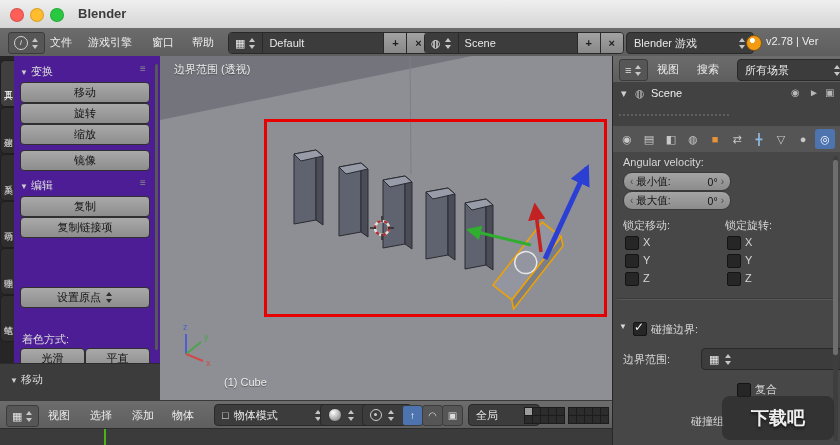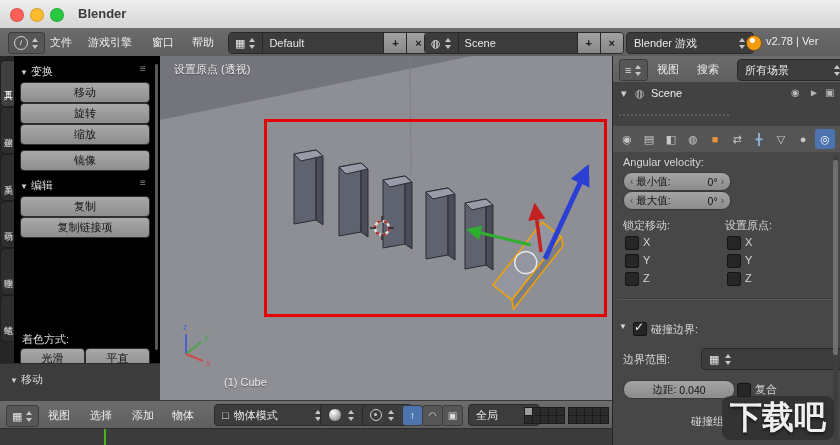--- a/index.html
+++ b/index.html
@@ -32,21 +32,21 @@
   .ud.dk::before{border-bottom-color:#2d2d2d;}
   .ud.dk::after{border-top-color:#2d2d2d;}
   .ci{width:12px;height:12px;border-radius:50%;border:1px solid #d2d2d2;color:#e2e2e2;font-size:8px;line-height:11px;text-align:center;display:inline-block;flex:none;font-style:italic;}
   .logo{position:absolute;top:7px;width:14px;height:14px;border-radius:50%;background:radial-gradient(circle at 38% 32%,#fff 0 18%,#f39c12 20% 100%);border:1px solid #8a5410;}
   
   .tabstrip{position:absolute;left:0;top:56px;width:14px;height:307px;background:#262626;}
   .vtab{position:absolute;left:0;width:14px;height:45px;background:#2e2e2e;border:1px solid #1f1f1f;border-right:none;border-radius:5px 0 0 5px;
         color:#c9c9c9;font-size:9px;writing-mode:vertical-rl;text-orientation:upright;display:flex;align-items:center;justify-content:center;}
   .vtab.active{background:#3f3f3f;color:#fff;}
   
-  .toolshelf{position:absolute;left:14px;top:56px;width:146px;height:307px;background:#000000;border-right:1px solid #2b2b2b;}
+  .toolshelf{position:absolute;left:14px;top:56px;width:146px;height:307px;background:#4c1d95;border-right:1px solid #2b2b2b;}
   .shead{position:absolute;color:#dcdcdc;}
   .tri{font-size:8px;margin-right:3px;color:#cdcdcd;}
   .grip{position:absolute;color:#8b8b8b;font-size:10px;}
   .tsbtn{position:absolute;left:6px;width:128px;height:19px;background:linear-gradient(#a9a9a9,#8d8d8d);border:1px solid #2f2f2f;border-radius:4px;
          color:#121212;text-align:center;line-height:17px;display:flex;align-items:center;justify-content:center;gap:4px;}
   .redopanel{position:absolute;left:0;top:363px;width:160px;height:37px;background:#3c3c3c;border-top:1px solid #2c2c2c;border-right:1px solid #2b2b2b;}
   .tscroll{position:absolute;left:141px;top:8px;width:3px;height:286px;background:#575757;border-radius:2px;}
   
   .viewport{position:absolute;left:160px;top:56px;width:452px;height:344px;background:#74747c;}
   .vplabel{position:absolute;color:#ececec;text-shadow:0 1px 1px rgba(0,0,0,.4);}
@@ -78,21 +78,21 @@
   .numpill .lab{flex:1;text-align:left;}
   .na{color:#4c4c4c;font-size:10px;flex:none;}
   .cb{position:absolute;width:12px;height:12px;background:#262626;border:1px solid #141414;border-radius:2px;}
   .cb .tick{position:absolute;left:0px;top:-3px;color:#fafafa;font-size:12px;}
   .sep{position:absolute;height:1px;background:#3b3b3b;border-bottom:1px solid #575757;}
   .pscroll{position:absolute;left:833px;top:156px;width:5px;height:285px;background:#3e3e3e;border-radius:2px;}
   .pthumb{position:absolute;left:833px;top:160px;width:5px;height:195px;background:#6e6e6e;border-radius:2px;}
   .vdiv{position:absolute;left:612px;top:56px;width:1px;height:389px;background:#262626;}
   
   .watermark{position:absolute;left:722px;top:396px;width:112px;height:44px;background:rgba(35,35,35,.55);border-radius:8px;
-             display:flex;align-items:center;justify-content:center;font-size:32px;font-weight:bold;color:rgba(255,255,255,.93);
+             display:flex;align-items:center;justify-content:center;font-size:18px;font-weight:bold;color:rgba(255,255,255,.93);
              text-shadow:0 2px 3px rgba(0,0,0,.6);z-index:90;}
 </style>
 </head>
 <body>
 
 <div class="app">
 
   <div class="titlebar">
     <span class="tl" style="left:10px;background:#ff5f57"></span>
     <span class="tl" style="left:30px;background:#febc2e"></span>
@@ -153,20 +153,24 @@
     <span class="grip" style="left:126px;top:7px">≡</span>
     <div class="tsbtn" style="top:26px">移动</div>
     <div class="tsbtn" style="top:47px">旋转</div>
     <div class="tsbtn" style="top:94px">镜像</div>
     <div class="tsbtn" style="top:68px">缩放</div>
 
     <div class="shead" style="left:6px;top:122px"><span class="tri">▼</span><span>编辑</span></div>
     <span class="grip" style="left:126px;top:121px">≡</span>
     <div class="tsbtn" style="top:140px">复制</div>
     <div class="tsbtn" style="top:161px">复制链接项</div>
+    <div class="tsbtn" style="top:231px">
+      <span>设置原点</span>
+        <span class="ud dk"></span>
+    </div>
 
     <div class="shead" style="left:8px;top:276px">着色方式:</div>
     <div class="tsbtn" style="left:6px;top:292px;width:63px">光滑</div>
     <div class="tsbtn" style="left:71px;top:292px;width:63px">平直</div>
     <div class="tscroll"></div>
   </div>
 
   <div class="redopanel">
     <div class="shead" style="left:10px;top:8px"><span class="tri">▼</span><span>移动</span></div>
   </div>
@@ -236,21 +240,21 @@
       <g stroke-width="2">
         <line x1="26" y1="298" x2="26" y2="278" class="axz"></line>
         <line x1="26" y1="298" x2="41" y2="286" class="axy"></line>
         <line x1="26" y1="298" x2="43" y2="305" class="axx"></line>
         <text x="23" y="274" class="axzt">z</text>
         <text x="44" y="284" class="axyt">y</text>
         <text x="46" y="310" class="axxt">x</text>
       </g>
     </svg>
 
-    <div class="vplabel" style="left:14px;top:6px">设置原点 (透视)</div>
+    <div class="vplabel" style="left:14px;top:6px">边界范围 (透视)</div>
     <div class="vplabel" style="left:64px;top:320px">(1) Cube</div>
     <div class="annot"></div>
   </div>
 
   <div class="bar bt" style="left:0;top:400px;width:612px;height:28px">
     <div class="hbtn" style="left:6px">
       <span>▦</span>
         <span class="ud"></span>
     </div>
     <span class="menu" style="left:48px">视图</span>
@@ -381,21 +385,21 @@
       <span class="na">›</span>
     </div>
     <div class="numpill" style="left:10px;top:39px;width:94px">
       <span class="na">‹</span>
       <span class="lab">最大值:</span>
       <span>0°</span>
       <span class="na">›</span>
     </div>
 
     <span class="plab" style="left:10px;top:66px">锁定移动:</span>
-    <span class="plab" style="left:112px;top:66px">设置原点:</span>
+    <span class="plab" style="left:112px;top:66px">锁定旋转:</span>
 
     <span class="cb" style="left:12px;top:84px"></span>
       <span class="plab" style="left:30px;top:84px">X</span>
     <span class="cb" style="left:12px;top:102px"></span>
       <span class="plab" style="left:30px;top:102px">Y</span>
     <span class="cb" style="left:12px;top:120px"></span>
       <span class="plab" style="left:30px;top:120px">Z</span>
     <span class="cb" style="left:114px;top:84px"></span>
       <span class="plab" style="left:132px;top:84px">X</span>
     <span class="cb" style="left:114px;top:102px"></span>
@@ -410,24 +414,20 @@
         <span class="tick">✓</span>
       </span>
     <span class="plab" style="left:38px;top:170px">碰撞边界:</span>
 
     <span class="plab" style="left:10px;top:200px">边界范围:</span>
     <div class="dd" style="left:88px;top:196px;width:130px">
       <span>▦</span>
       <span class="ud"></span>
     </div>
 
-    <div class="numpill" style="left:10px;top:228px;width:98px;justify-content:center">
-      <span>边距:</span>
-      <span>0.040</span>
-    </div>
     <span class="cb" style="left:124px;top:231px"></span>
     <span class="plab" style="left:142px;top:230px">复合</span>
 
     <span class="plab" style="left:78px;top:262px">碰撞组</span>
   </div>
 
   <div class="pscroll"></div>
   <div class="pthumb"></div>
   <div class="vdiv"></div>
 

